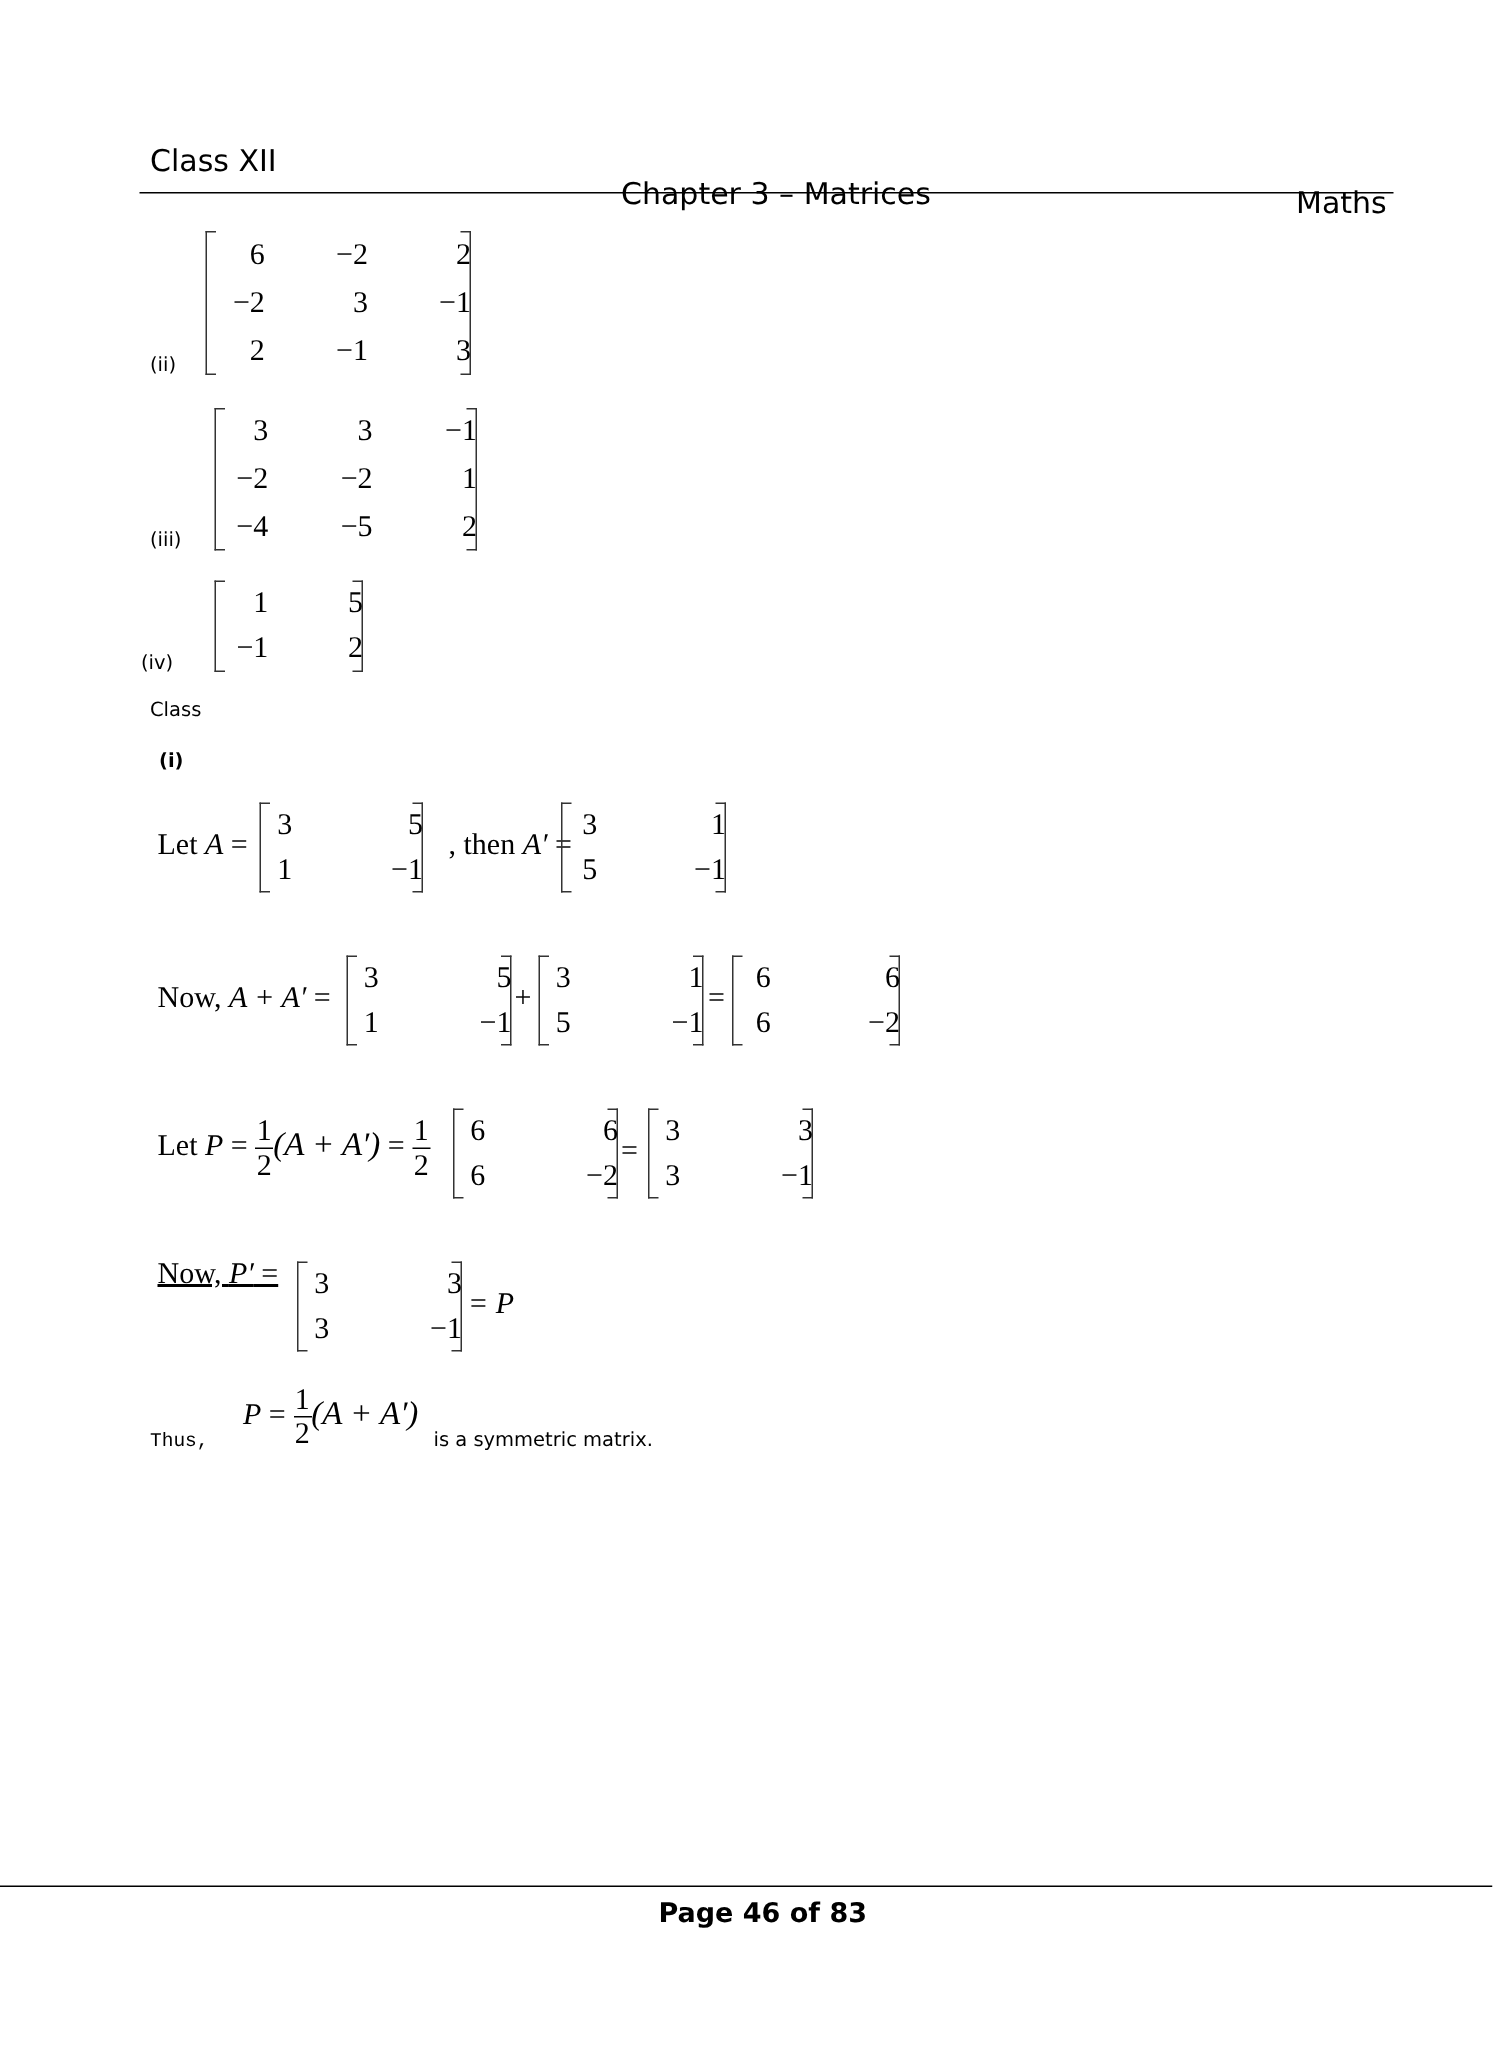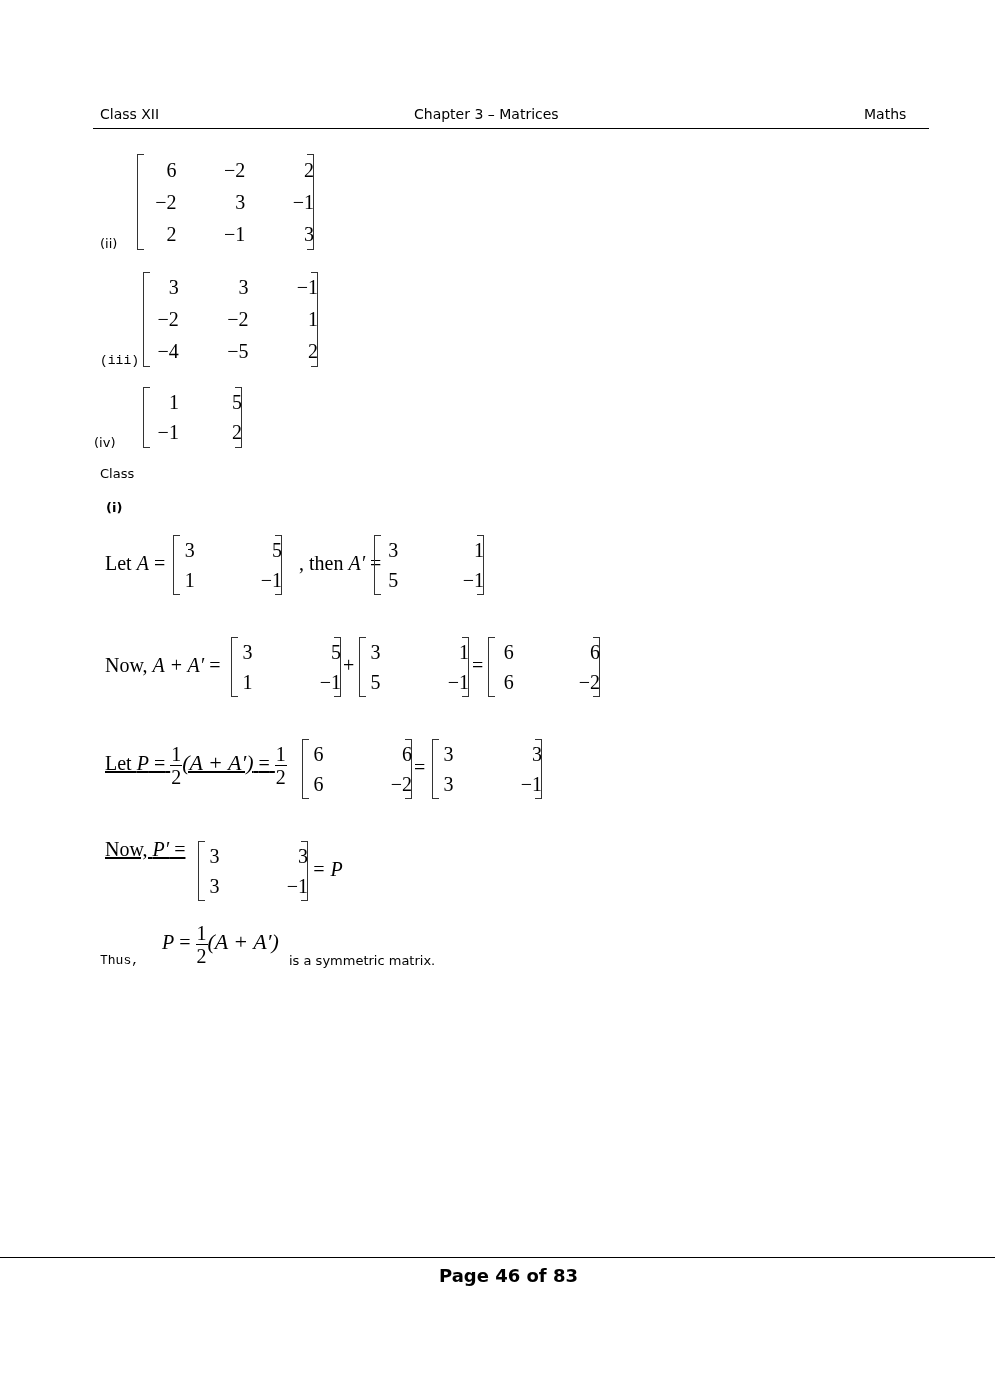--- a/index.html
+++ b/index.html
@@ -1,18 +1,18 @@
 <!DOCTYPE html>
 <html><head>
 <meta charset="utf-8">
 <style>
   html, body { margin: 0; padding: 0; background: #ffffff; }
   body { width: 995px; height: 1376px; position: relative; overflow: hidden; color: #000; font-family: "DejaVu Sans", sans-serif; }
   .abs { position: absolute; }
-  .hdr { font-size: 14px; top: 106px; }
+  .hdr { font-size: 20px; top: 95px; }
   .hdr-rule { left: 93px; width: 836px; top: 128px; height: 0; border-top: 1.5px solid #000; }
   .foot-rule { left: 0; width: 995px; top: 1257px; border-top: 1.5px solid #000; }
   .foot { top: 1265px; left: 0; width: 1017px; text-align: center; font-size: 18px; font-weight: bold; font-family: "DejaVu Sans", sans-serif; }
   .label { font-size: 13px; }
   .it { font-style: italic; }
   
   .mat { position: absolute; display: inline-block; }
   .mat .lb, .mat .rb { position: absolute; top: 0; bottom: 0; width: 6px; border: 1.3px solid #333; }
   .mat .lb { left: 0; border-right: none; }
   .mat .rb { right: 0; border-left: none; }
@@ -20,22 +20,22 @@
   .mat td { font-family: "Liberation Serif", serif; font-size: 20px; text-align: right; padding: 0; vertical-align: middle; }
   .frac { display: inline-block; vertical-align: middle; text-align: center; font-family: "Liberation Serif", serif; font-size: 20px; line-height: 22px; }
   .frac .num { display: block; border-bottom: 1px solid #000; padding: 0 1px; }
   .frac .den { display: block; }
   .expr { position: absolute; font-family: "Liberation Serif", serif; font-size: 20px; white-space: nowrap; }
 </style>
 </head>
 <body>
 
 <div class="abs hdr" style="left:100px;">Class XII</div>
-<div class="abs hdr" style="left:414px;">Chapter 3 – Matrices</div>
-<div class="abs hdr" style="left:864px;">Maths</div>
+<div class="abs hdr" style="left:414px;margin-top:22px;">Chapter 3 – Matrices</div>
+<div class="abs hdr" style="left:864px;margin-top:28px;">Maths</div>
 <div class="abs hdr-rule"></div>
 
 <div class="abs label" style="left:100px; top:236px;">(ii)</div>
 <div class="mat" style="left:137px; top:154px; width:177px; height:96px;">
   <span class="lb"></span>
     <span class="rb"></span>
   <table style="padding:0 10px;">
     <tbody>
         <tr>
           <td style="width:38px">6</td>
@@ -49,21 +49,21 @@
         </tr>
     <tr>
           <td>2</td>
           <td>−1</td>
           <td>3</td>
         </tr>
   </tbody>
     </table>
 </div>
 
-<div class="abs label" style="left:100px; top:353px;font-family:Liberation Mono, monospace;">(iii)</div>
+<div class="abs label" style="left:100px; top:353px;">(iii)</div>
 <div class="mat" style="left:143px; top:272px; width:175px; height:95px;">
   <span class="lb"></span>
     <span class="rb"></span>
   <table>
     <tbody>
         <tr>
           <td style="width:34px">3</td>
           <td style="width:66px">3</td>
           <td style="width:66px">−1</td>
         </tr>
@@ -188,21 +188,21 @@
           <td style="width:80px">6</td>
         </tr>
     <tr>
           <td>6</td>
           <td>−2</td>
         </tr>
   </tbody>
     </table>
 </div>
 
-<div class="expr" style="left:105px; top:743px;text-decoration:underline;">
+<div class="expr" style="left:105px; top:743px;">
   <span>Let </span><span class="it">P</span><span> =</span>
   <span class="frac"><span class="num">1</span><span class="den">2</span></span><span class="it" style="font-size:22px;">(A + A′)</span>
   <span>=</span>
   <span class="frac"><span class="num">1</span><span class="den">2</span></span>
 </div>
 <div class="mat" style="left:302px; top:739px; width:110px; height:60px;">
   <span class="lb"></span>
     <span class="rb"></span>
   <table>
     <tbody>

